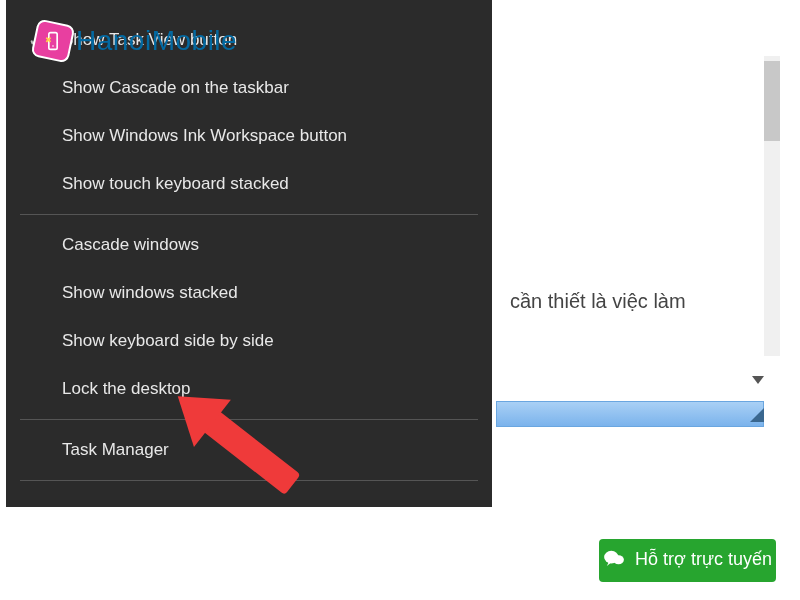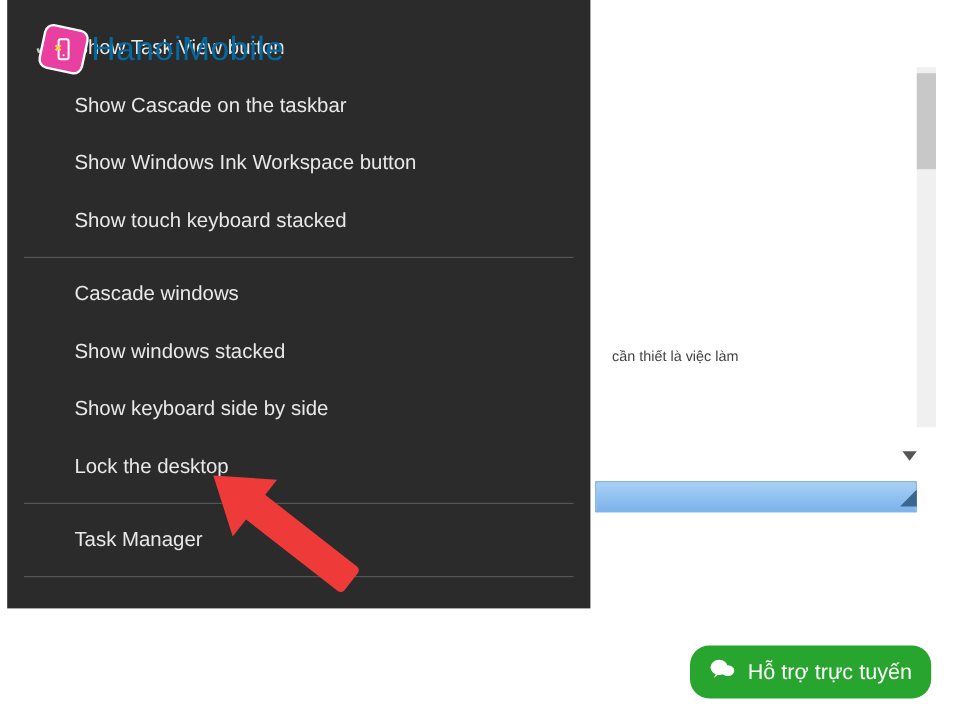--- a/index.html
+++ b/index.html
@@ -53,21 +53,21 @@
       top: 0;
       right: 0;
       bottom: 0;
       background: #fff;
     }
     .body-text {
       position: absolute;
       left: 504px;
       top: 284px;
       color: #444;
-      font-size: 12px;
+      font-size: 20px;
     }
     .scrollbar-v {
       position: absolute;
       right: 14px;
       top: 50px;
       width: 16px;
       height: 300px;
       background: #f0f0f0;
     }
     .scrollbar-thumb {
@@ -127,24 +127,23 @@
       border-bottom: 30px solid transparent;
       border-right: 44px solid #ef3a3a;
     }
     .chat-widget {
       position: absolute;
       right: 18px;
       bottom: 12px;
       background: #27a52f;
       color: #fff;
       font-size: 18px;
-      padding: 10px 16px;
-      border-radius: 16px;
-      display: flex;
-      align-items: center;
+      padding: 10px 4px;
+      border-radius: 4px;
+      display: flex;
       gap: 10px;
       cursor: pointer;
     }
     .chat-icon {
       font-size: 19px;
     }
     .logo {
       position: absolute;
       left: 30px;
       top: 18px;

